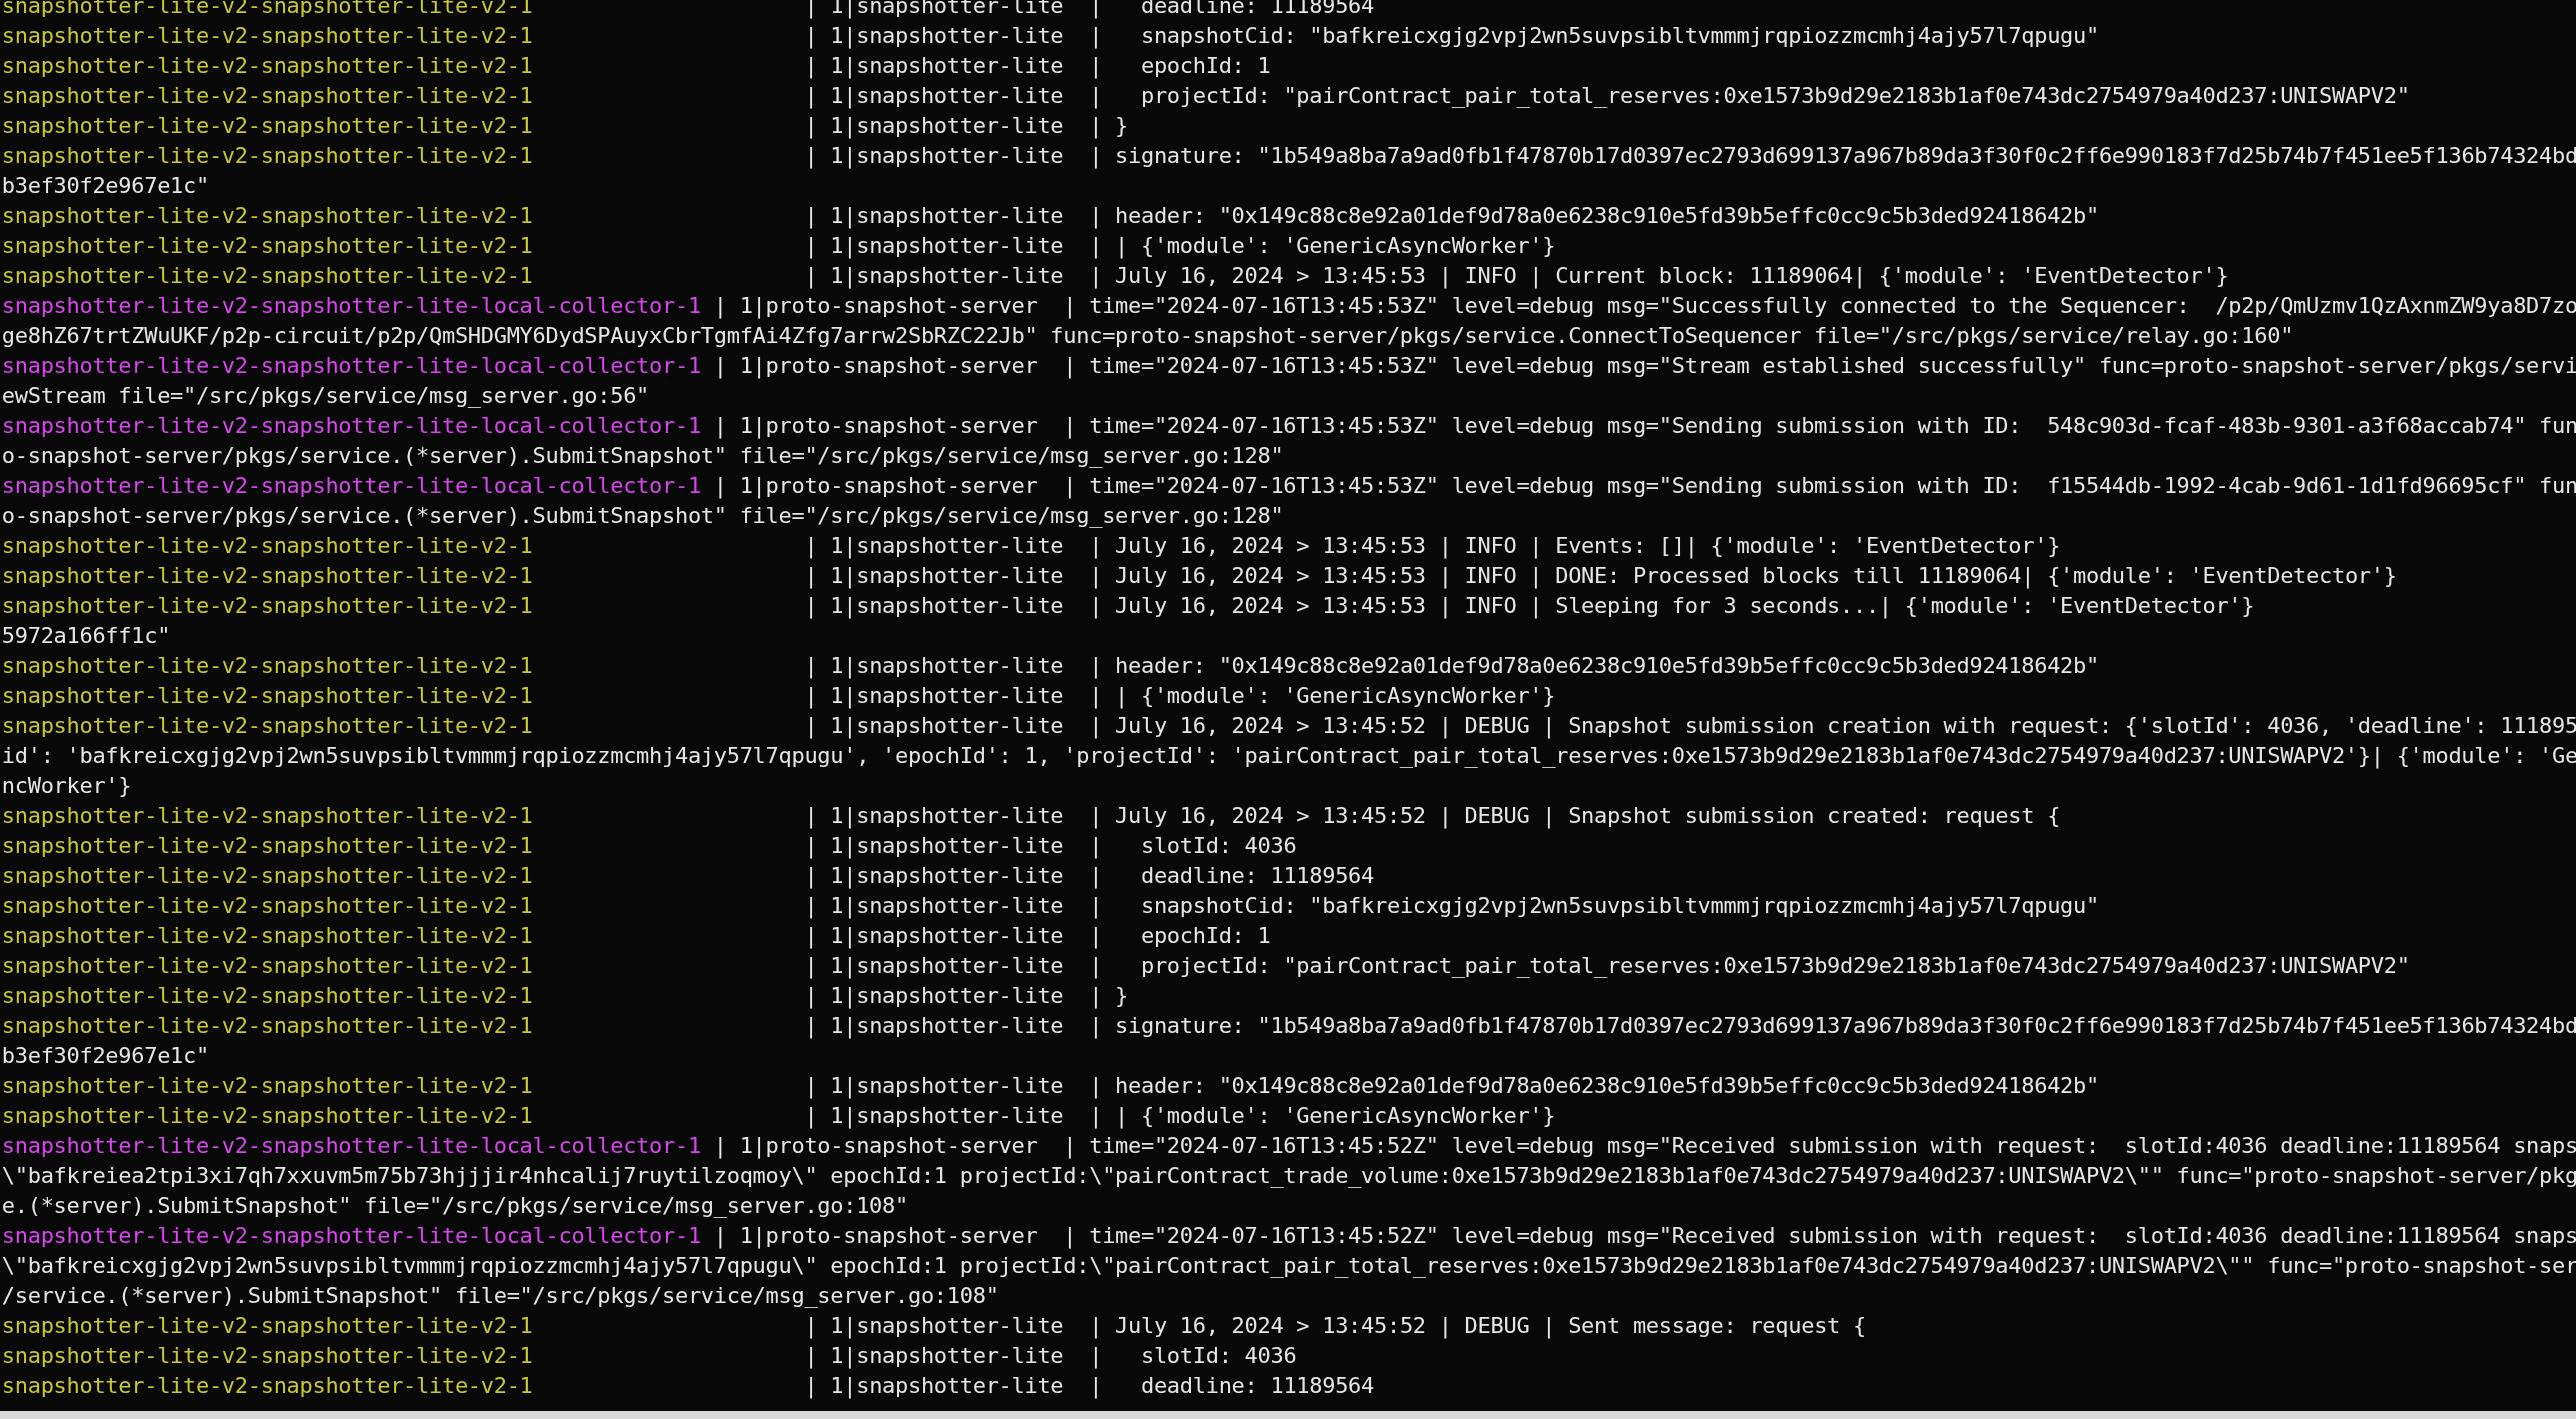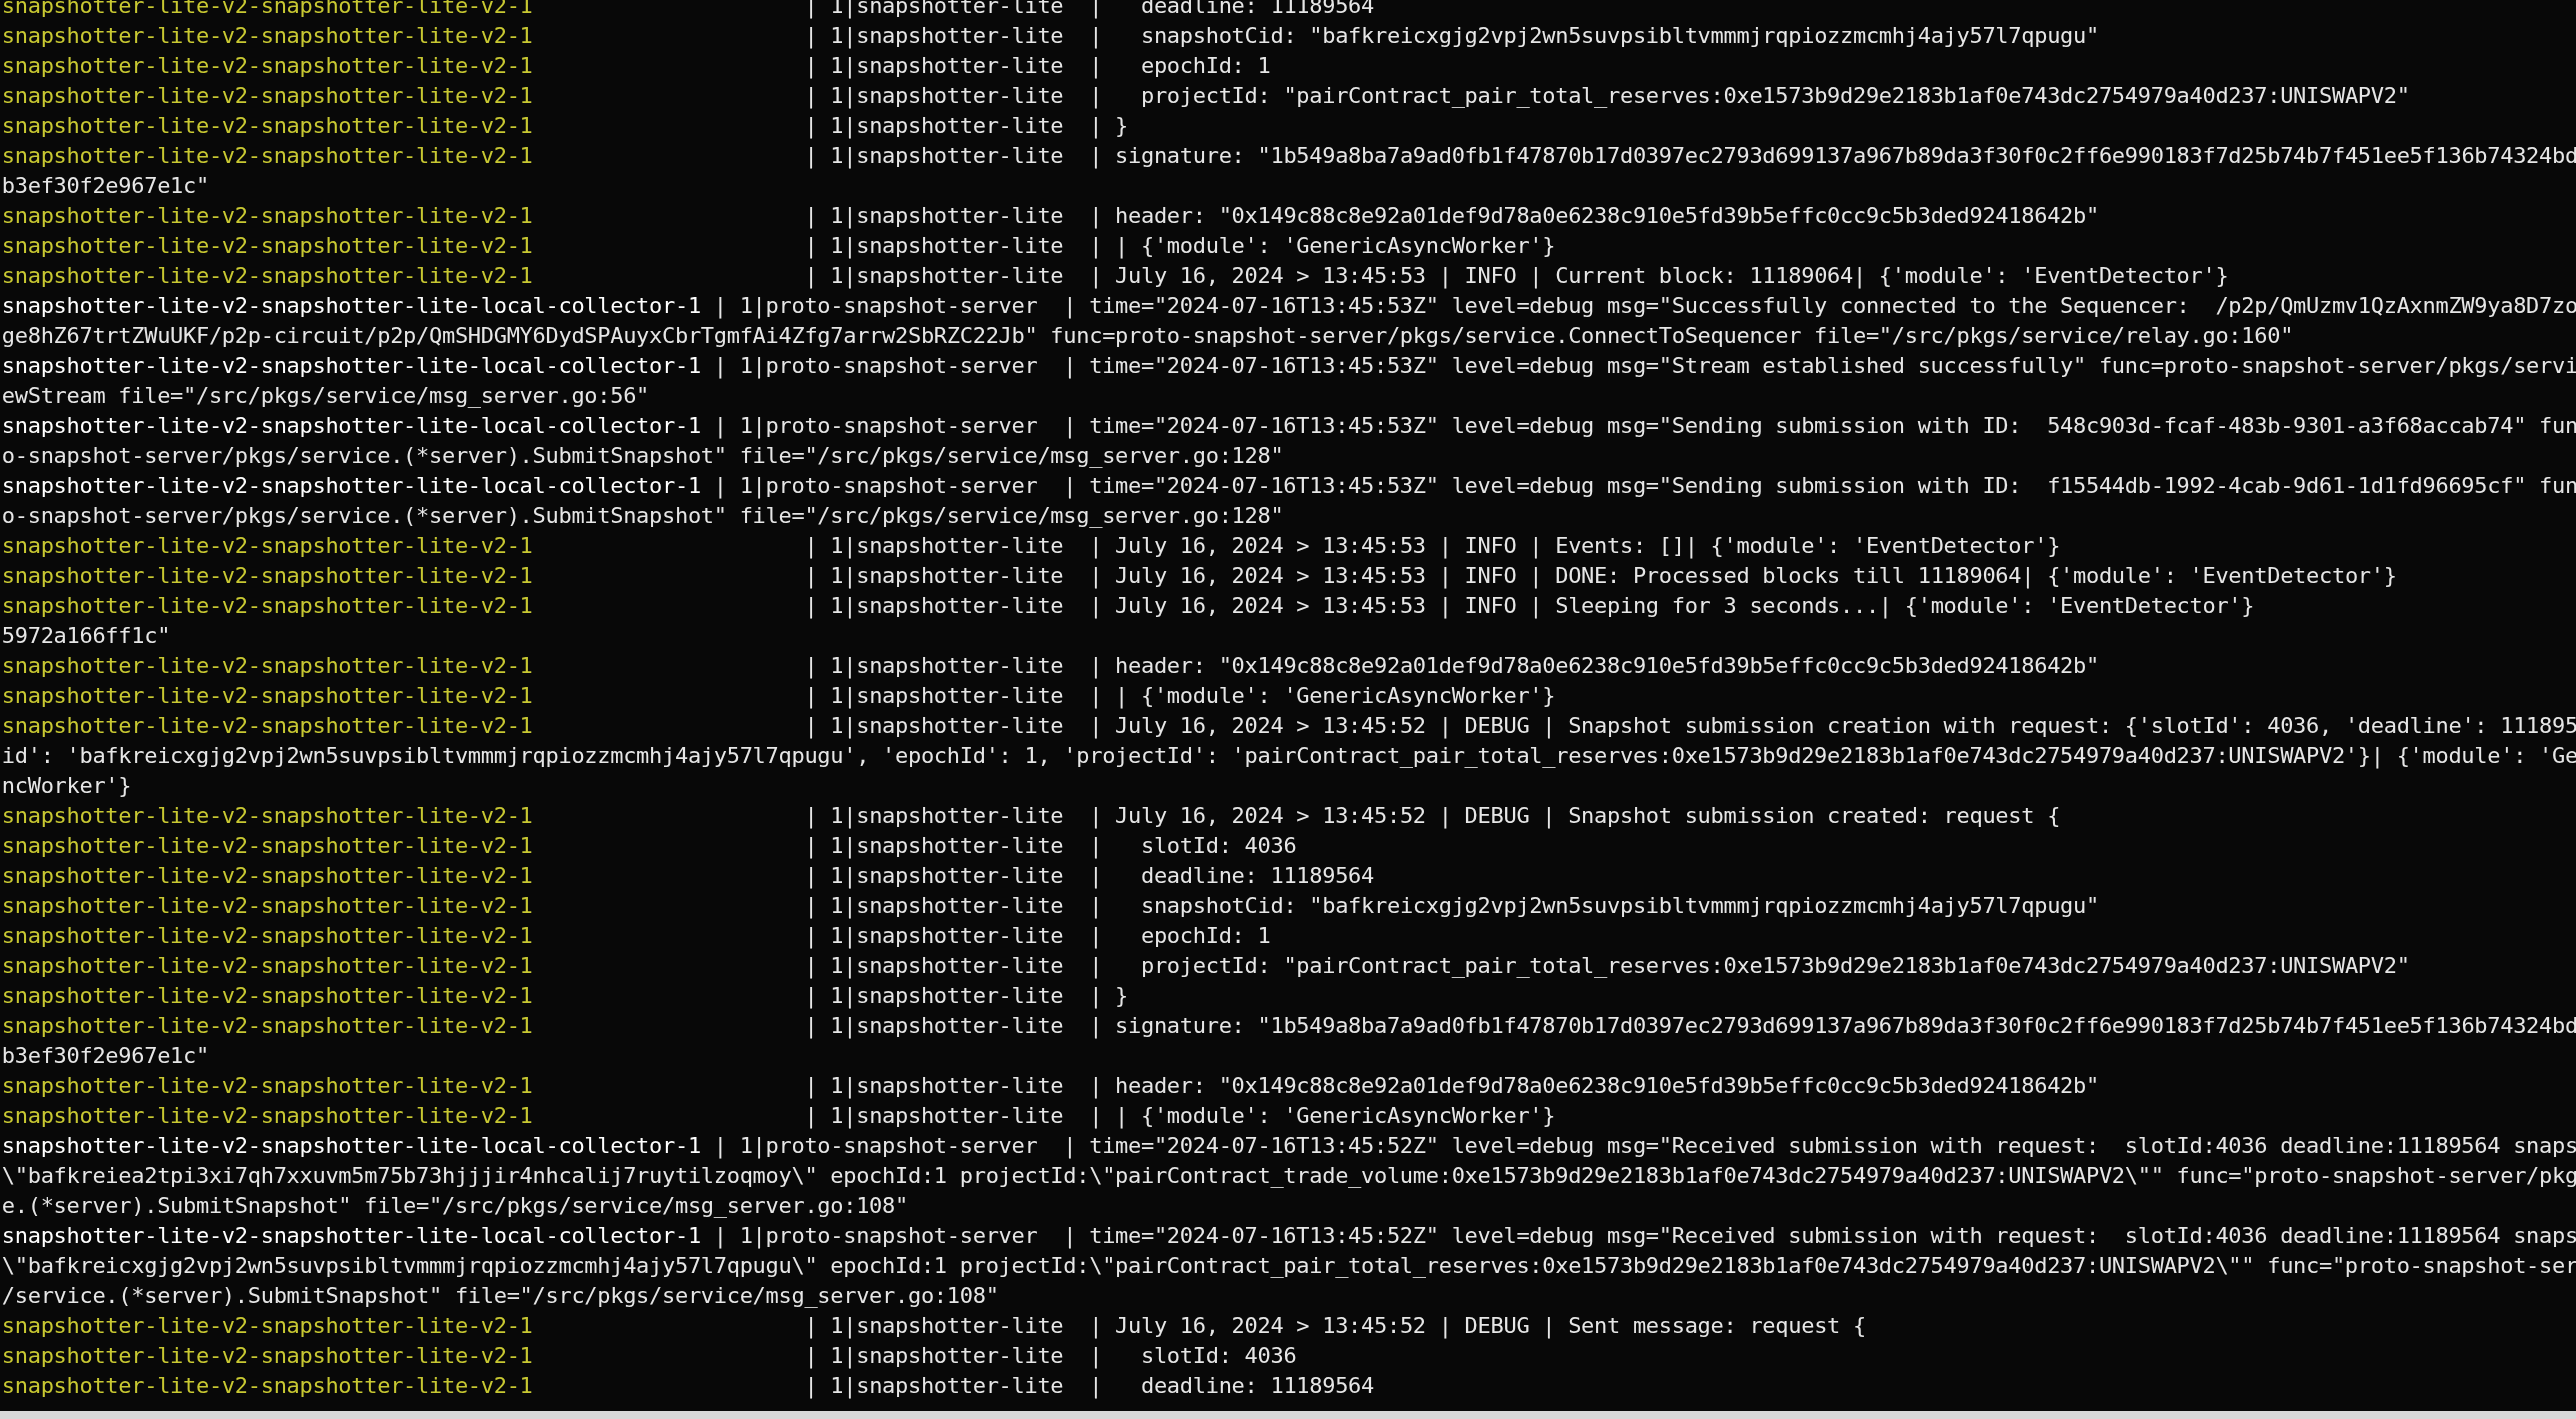--- a/index.html
+++ b/index.html
@@ -38,21 +38,21 @@
     width: 2576px;
   }
   .logline {
     white-space: pre;
     display: block;
     height: 30px;
     overflow: hidden;
   }
   
   .svc-a   { color: #c8c832; }   
-  .svc-b   { color: #ffffff; }   
+  .svc-b   { color: #d946ef; }   
   .body    { color: #e6e6e6; }
 
   #bottom-bar {
     position: absolute;
     left: 0;
     bottom: 0;
     width: 2576px;
     height: 8px;
     background: #d8d8d8;
   }

